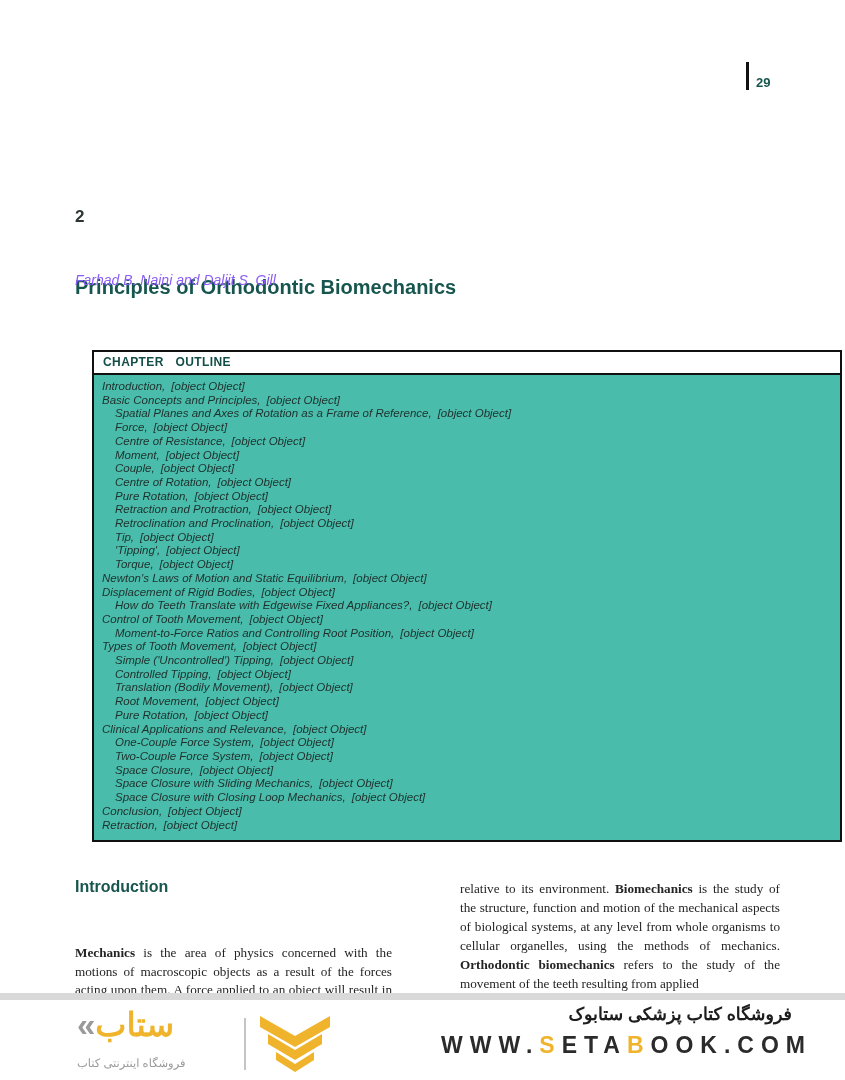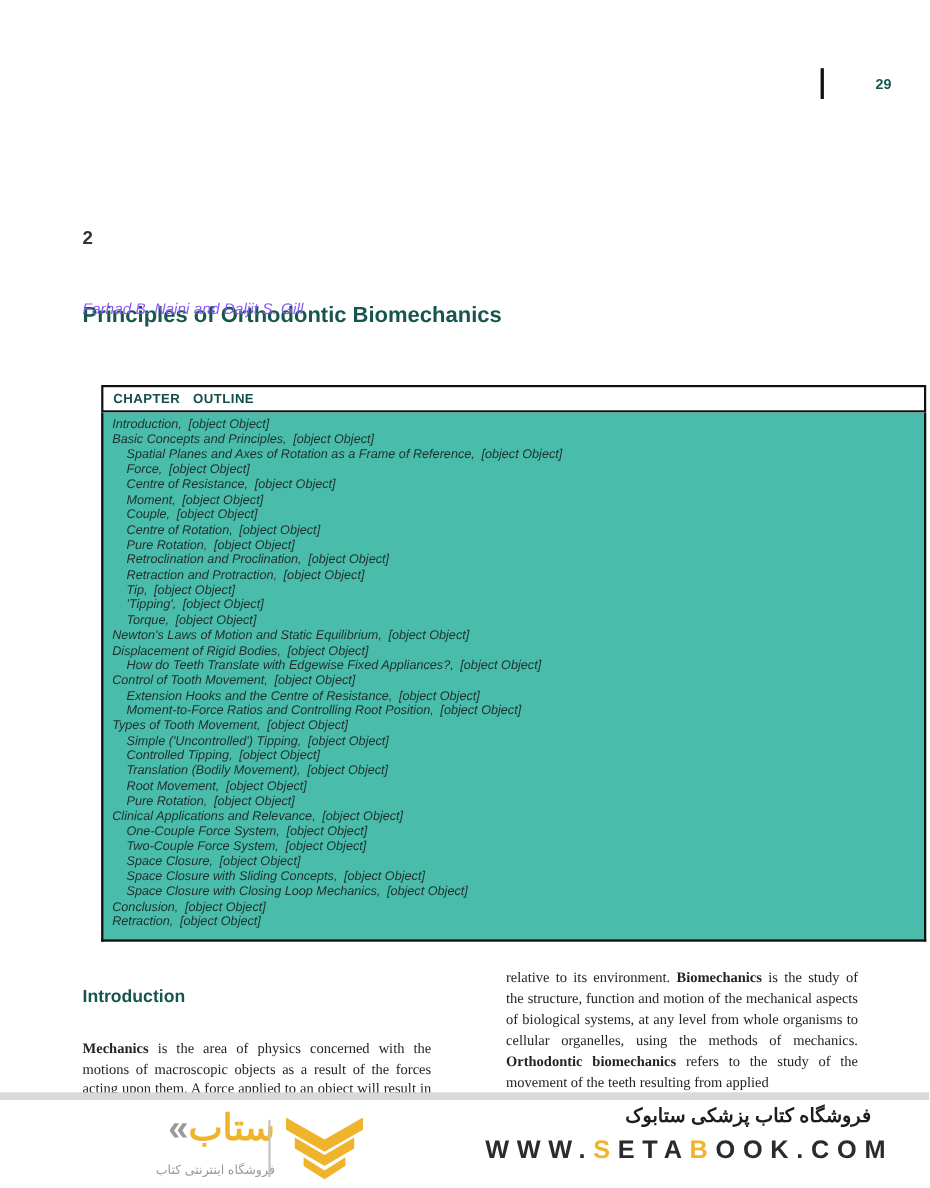--- a/index.html
+++ b/index.html
@@ -1,53 +1,53 @@
 <!DOCTYPE html>
 <html><head>
 <meta charset="utf-8">
 <style>
   html,body{margin:0;padding:0;background:#ffffff;}
   .page{position:relative;width:845px;height:1080px;background:#ffffff;overflow:hidden;
         font-family:"Liberation Sans",sans-serif;}
 
   
-  .pageno-wrap{position:absolute;top:62px;left:746px;display:flex;align-items:center;gap:40px;}
+  .pageno-wrap{position:absolute;top:62px;left:746px;display:flex;align-items:flex-end;}
   .pageno-bar{width:3px;height:28px;background:#111;}
   .pageno{margin-left:7px;font-size:13px;font-weight:bold;color:#17564F;}
 
   
   .chapter-number{position:absolute;left:75px;top:207px;font-size:17px;font-weight:bold;color:#2c3532;}
   .chapter-title{position:absolute;left:75px;top:243px;font-size:20px;font-weight:bold;color:#17564F;margin-top:33px;}
   .chapter-authors{position:absolute;left:75px;top:272px;font-size:14px;font-style:italic;color:#8b5cf6;}
 
   
   .outline-box{position:absolute;left:75px;top:350px;width:750px;padding-left:17px;}
   .outline-header{box-sizing:border-box;border:2px solid #101010;background:#ffffff;
                   padding:3px 9px 4px 9px;font-size:12px;font-weight:bold;color:#134E48;
                   letter-spacing:.4px;word-spacing:8px;}
   .outline-body{box-sizing:border-box;border:2px solid #101010;border-top:none;background:#4ABCAB;
                 padding:5px 8px 8px 8px;font-style:italic;}
   .outline-item{font-size:11.5px;line-height:13.7px;color:#1e302c;white-space:nowrap;}
   .outline-item.indent{padding-left:13px;}
   .outline-item .pg{margin-left:6px;}
 
   
-  .intro-heading{position:absolute;left:75px;top:878px;font-size:16px;font-weight:bold;color:#17564F;margin-top:20px;}
+  .intro-heading{position:absolute;left:75px;top:878px;font-size:16px;font-weight:bold;color:#17564F;}
   .col{position:absolute;font-family:"Liberation Serif",serif;font-size:13.2px;color:#242424;
        text-align:justify;}
   .col-left{left:75px;top:916px;width:317px;line-height:18.7px;margin-top:28px;}
   .col-right{left:448px;top:879px;width:320px;line-height:19.1px;margin-left:12px;}
   .b{font-weight:bold;}
 
   
   .cut-band{position:absolute;left:0;top:993px;width:845px;height:7px;background:#d9d9d9;}
 
   
   .footer{position:absolute;left:0;top:1000px;width:845px;height:80px;background:#ffffff;}
-  .logo-text{position:absolute;left:92px;top:6px;width:158px;text-align:right;direction:ltr;}
+  .logo-text{position:absolute;left:77px;top:6px;width:158px;text-align:left;direction:ltr;}
   .logo-word{font-size:33px;font-weight:bold;line-height:38px;letter-spacing:1px;}
   .logo-word .accent{color:#F0B42C;}
   .logo-word .gray{color:#9a9a9a;}
   .logo-sub{font-size:11.5px;color:#9a9a9a;margin-top:12px;direction:rtl;}
   .logo-divider{position:absolute;left:244px;top:18px;width:2px;height:52px;background:#c4c4c4;}
   .logo-emblem{position:absolute;left:256px;top:14px;}
   .footer-right{position:absolute;right:33px;top:4px;text-align:right;}
   .store-name{font-size:17.5px;color:#1d1d1d;direction:rtl;margin-right:20px;font-weight:bold;}
   .site-url{margin-top:7px;font-size:23px;font-weight:700;letter-spacing:7px;color:#2b2b2b;
             font-family:"Liberation Sans",sans-serif;text-align:right;}
@@ -82,39 +82,38 @@
         <div class="outline-item indent"><span>Centre of Resistance,</span><span class="pg">[object Object]</span></div>
 
         <div class="outline-item indent"><span>Moment,</span><span class="pg">[object Object]</span></div>
 
         <div class="outline-item indent"><span>Couple,</span><span class="pg">[object Object]</span></div>
 
         <div class="outline-item indent"><span>Centre of Rotation,</span><span class="pg">[object Object]</span></div>
 
         <div class="outline-item indent"><span>Pure Rotation,</span><span class="pg">[object Object]</span></div>
 
+        <div class="outline-item indent"><span>Retraction and Protraction,</span><span class="pg">[object Object]</span></div>
+
         <div class="outline-item indent"><span>Retroclination and Proclination,</span><span class="pg">[object Object]</span></div>
-
-        <div class="outline-item indent"><span>Retraction and Protraction,</span><span class="pg">[object Object]</span></div>
 
         <div class="outline-item indent"><span>Tip,</span><span class="pg">[object Object]</span></div>
 
         <div class="outline-item indent"><span>'Tipping',</span><span class="pg">[object Object]</span></div>
 
         <div class="outline-item indent"><span>Torque,</span><span class="pg">[object Object]</span></div>
 
         <div class="outline-item"><span>Newton's Laws of Motion and Static Equilibrium,</span><span class="pg">[object Object]</span></div>
 
         <div class="outline-item"><span>Displacement of Rigid Bodies,</span><span class="pg">[object Object]</span></div>
 
         <div class="outline-item indent"><span>How do Teeth Translate with Edgewise Fixed Appliances?,</span><span class="pg">[object Object]</span></div>
 
         <div class="outline-item"><span>Control of Tooth Movement,</span><span class="pg">[object Object]</span></div>
 
-        <div class="outline-item indent"><span>Extension Hooks and the Centre of Resistance,</span><span class="pg">[object Object]</span></div>
 
         <div class="outline-item indent"><span>Moment-to-Force Ratios and Controlling Root Position,</span><span class="pg">[object Object]</span></div>
 
         <div class="outline-item"><span>Types of Tooth Movement,</span><span class="pg">[object Object]</span></div>
 
         <div class="outline-item indent"><span>Simple ('Uncontrolled') Tipping,</span><span class="pg">[object Object]</span></div>
 
         <div class="outline-item indent"><span>Controlled Tipping,</span><span class="pg">[object Object]</span></div>
 
         <div class="outline-item indent"><span>Translation (Bodily Movement),</span><span class="pg">[object Object]</span></div>
@@ -124,21 +123,21 @@
         <div class="outline-item indent"><span>Pure Rotation,</span><span class="pg">[object Object]</span></div>
 
         <div class="outline-item"><span>Clinical Applications and Relevance,</span><span class="pg">[object Object]</span></div>
 
         <div class="outline-item indent"><span>One-Couple Force System,</span><span class="pg">[object Object]</span></div>
 
         <div class="outline-item indent"><span>Two-Couple Force System,</span><span class="pg">[object Object]</span></div>
 
         <div class="outline-item indent"><span>Space Closure,</span><span class="pg">[object Object]</span></div>
 
-        <div class="outline-item indent"><span>Space Closure with Sliding Concepts,</span><span class="pg">[object Object]</span></div>
+        <div class="outline-item indent"><span>Space Closure with Sliding Mechanics,</span><span class="pg">[object Object]</span></div>
 
         <div class="outline-item indent"><span>Space Closure with Closing Loop Mechanics,</span><span class="pg">[object Object]</span></div>
 
         <div class="outline-item"><span>Conclusion,</span><span class="pg">[object Object]</span></div>
 
         <div class="outline-item"><span>Retraction,</span><span class="pg">[object Object]</span></div>
       </div>
   </div>
 
   <div class="intro-heading">Introduction</div>

